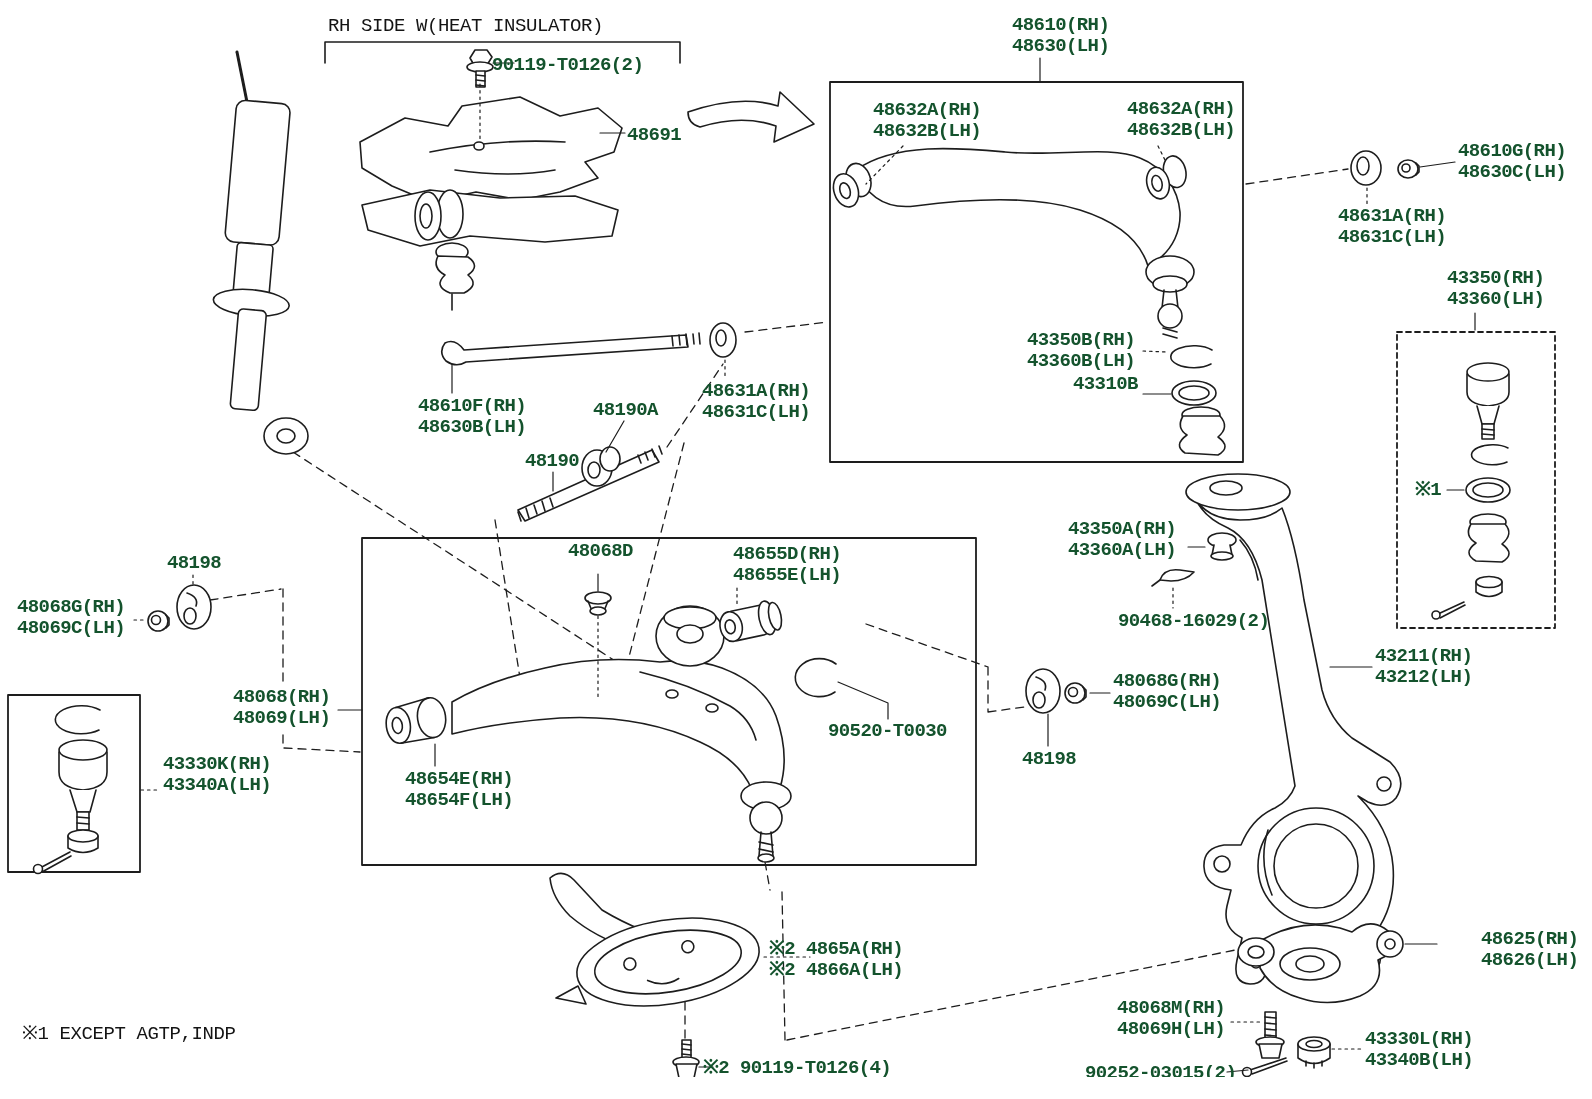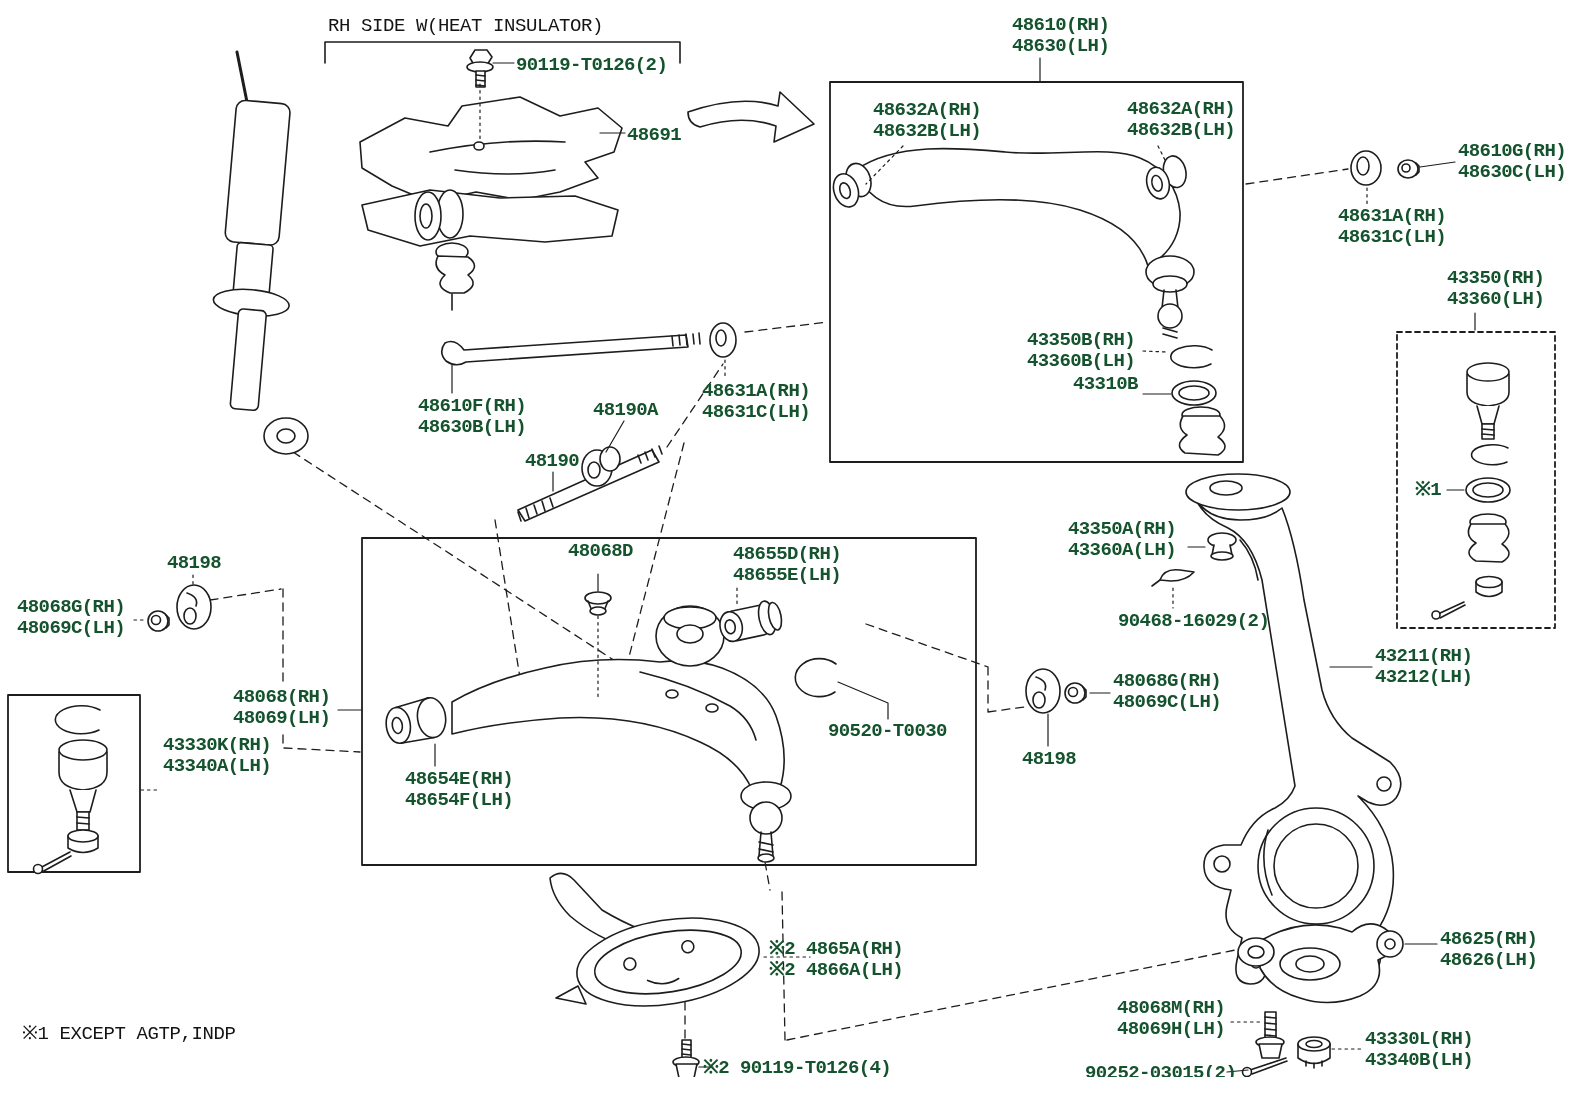--- a/index.html
+++ b/index.html
@@ -330,50 +330,50 @@
       <line x1="1231" y1="1022" x2="1260" y2="1022" stroke-dasharray="2.5 4"></line>
       <line x1="1332" y1="1049" x2="1362" y2="1049" stroke-dasharray="2.5 4"></line>
       <line x1="1227" y1="1072" x2="1248" y2="1070"></line>
       <line x1="699" y1="1067" x2="713" y2="1067"></line>
     </g>
   </g>
 </svg>
 
 <div class="note" style="left:328px;top:15px">RH SIDE W(HEAT INSULATOR)</div>
 
-<div class="lbl" style="left:516px;top:55px"><div>90119-T0126(2)</div></div>
+<div class="lbl" style="left:492px;top:55px"><div>90119-T0126(2)</div></div>
 <div class="lbl" style="left:627px;top:125px"><div>48691</div></div>
 <div class="lbl" style="left:1012px;top:15px"><div>48610(RH)</div><div>48630(LH)</div></div>
 <div class="lbl" style="left:873px;top:100px"><div>48632A(RH)</div><div>48632B(LH)</div></div>
 <div class="lbl" style="left:1127px;top:99px"><div>48632A(RH)</div><div>48632B(LH)</div></div>
 <div class="lbl" style="left:1458px;top:141px"><div>48610G(RH)</div><div>48630C(LH)</div></div>
 <div class="lbl" style="left:1338px;top:206px"><div>48631A(RH)</div><div>48631C(LH)</div></div>
 <div class="lbl" style="left:1447px;top:268px"><div>43350(RH)</div><div>43360(LH)</div></div>
 <div class="lbl" style="left:1027px;top:330px"><div>43350B(RH)</div><div>43360B(LH)</div></div>
 <div class="lbl" style="left:1073px;top:374px"><div>43310B</div></div>
 <div class="lbl" style="left:418px;top:396px"><div>48610F(RH)</div><div>48630B(LH)</div></div>
 <div class="lbl" style="left:593px;top:400px"><div>48190A</div></div>
 <div class="lbl" style="left:525px;top:451px"><div>48190</div></div>
 <div class="lbl" style="left:702px;top:381px"><div>48631A(RH)</div><div>48631C(LH)</div></div>
 <div class="lbl" style="left:167px;top:553px"><div>48198</div></div>
 <div class="lbl" style="left:17px;top:597px"><div>48068G(RH)</div><div>48069C(LH)</div></div>
-<div class="lbl" style="left:163px;top:735px"><div>43330K(RH)</div><div>43340A(LH)</div></div>
+<div class="lbl" style="left:163px;top:754px"><div>43330K(RH)</div><div>43340A(LH)</div></div>
 <div class="lbl" style="left:233px;top:687px"><div>48068(RH)</div><div>48069(LH)</div></div>
 <div class="lbl" style="left:568px;top:541px"><div>48068D</div></div>
 <div class="lbl" style="left:733px;top:544px"><div>48655D(RH)</div><div>48655E(LH)</div></div>
 <div class="lbl" style="left:405px;top:769px"><div>48654E(RH)</div><div>48654F(LH)</div></div>
 <div class="lbl" style="left:828px;top:721px"><div>90520-T0030</div></div>
 <div class="lbl" style="left:1068px;top:519px"><div>43350A(RH)</div><div>43360A(LH)</div></div>
 <div class="lbl" style="left:1118px;top:611px"><div>90468-16029(2)</div></div>
 <div class="lbl" style="left:1113px;top:671px"><div>48068G(RH)</div><div>48069C(LH)</div></div>
 <div class="lbl" style="left:1022px;top:749px"><div>48198</div></div>
 <div class="lbl" style="left:1375px;top:646px"><div>43211(RH)</div><div>43212(LH)</div></div>
 <div class="lbl" style="left:1415px;top:480px"><div>※1</div></div>
 <div class="lbl" style="left:769px;top:939px"><div>※2 4865A(RH)</div><div>※2 4866A(LH)</div></div>
-<div class="lbl" style="left:1440px;top:929px"><div>48625(RH)</div><div>48626(LH)</div></div>
+<div class="lbl" style="left:1481px;top:929px"><div>48625(RH)</div><div>48626(LH)</div></div>
 <div class="lbl" style="left:1117px;top:998px"><div>48068M(RH)</div><div>48069H(LH)</div></div>
 <div class="lbl" style="left:1365px;top:1029px"><div>43330L(RH)</div><div>43340B(LH)</div></div>
 <div class="lbl" style="left:1085px;top:1063px"><div>90252-03015(2)</div></div>
 <div class="lbl" style="left:703px;top:1058px"><div>※2 90119-T0126(4)</div></div>
 
 <div class="note" style="left:22px;top:1023px">※1 EXCEPT AGTP,INDP</div>
 <div class="lbl figno" style="left:1506px;top:1074px">485725</div>
 
 </div>
 

